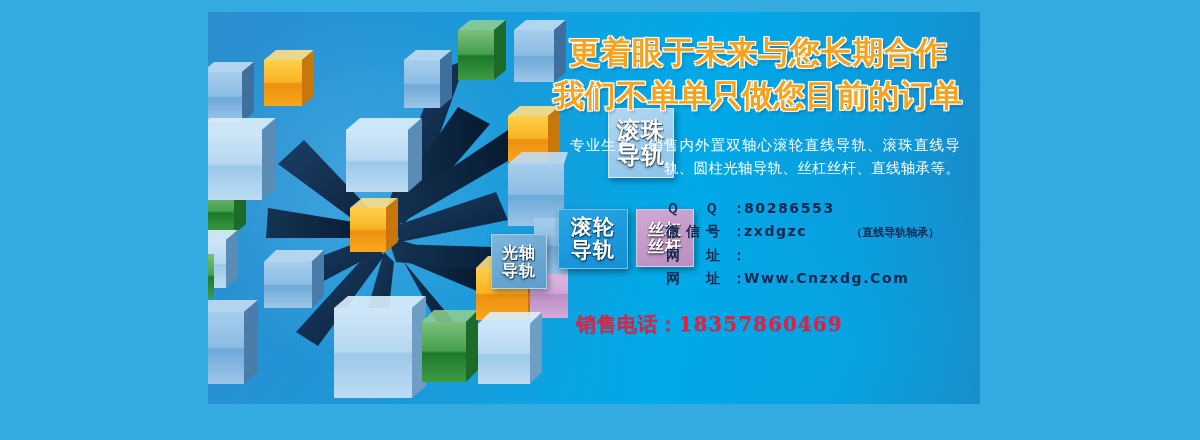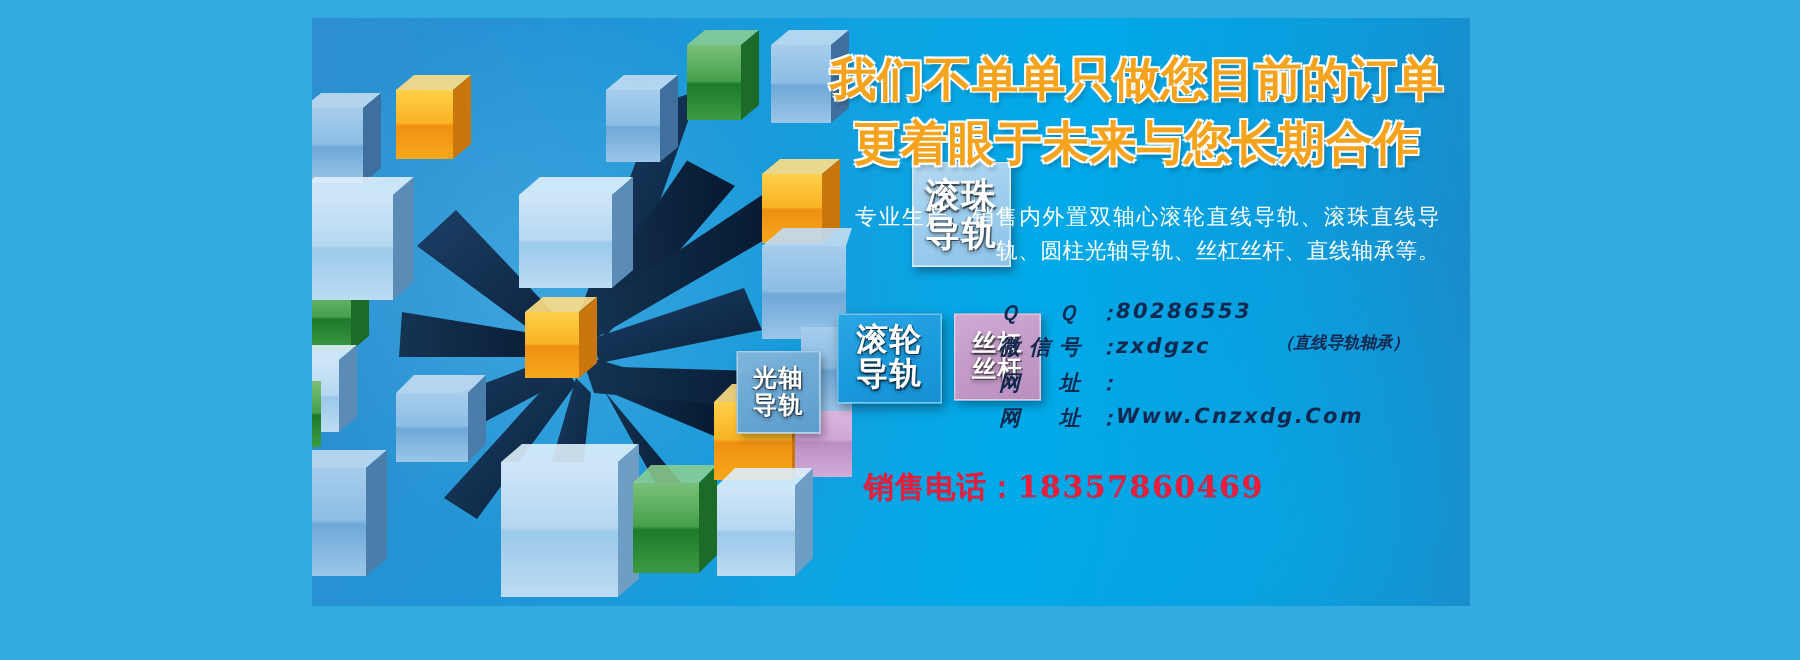--- a/index.html
+++ b/index.html
@@ -158,23 +158,22 @@
   .contact {
     margin-top: 16px;
     padding-left: 118px;
     color: #12284f;
     font-size: 14px;
     line-height: 1.68;
     font-weight: bold;
   }
   .contact-row {
     display: flex;
-    align-items: flex-start;
+    align-items: center;
     white-space: nowrap;
-    font-style: italic;
   }
   .c-label {
     display: inline-block;
     width: 66px;
     letter-spacing: 6px;
   }
   .c-colon {
     display: inline-block;
     width: 12px;
   }
@@ -415,22 +414,22 @@
       <span>导轨</span>
     </div>
     <div class="label-box lbl-sigang">
       <span>丝杠</span>
       <span>丝杆</span>
     </div>
 
     <div class="text-col">
 
       <div class="headline">
+        <span class="headline-line">更着眼于未来与您长期合作</span>
         <span class="headline-line">我们不单单只做您目前的订单</span>
-        <span class="headline-line">更着眼于未来与您长期合作</span>
       </div>
 
       <div class="desc">专业生产、销售内外置双轴心滚轮直线导轨、滚珠直线导轨、圆柱光轴导轨、丝杠丝杆、直线轴承等。</div>
 
       <div class="contact">
 
         <div class="contact-row">
           <span class="c-label">Ｑ　Ｑ</span>
           <span class="c-colon">：</span>
           <span class="c-value">80286553</span>

